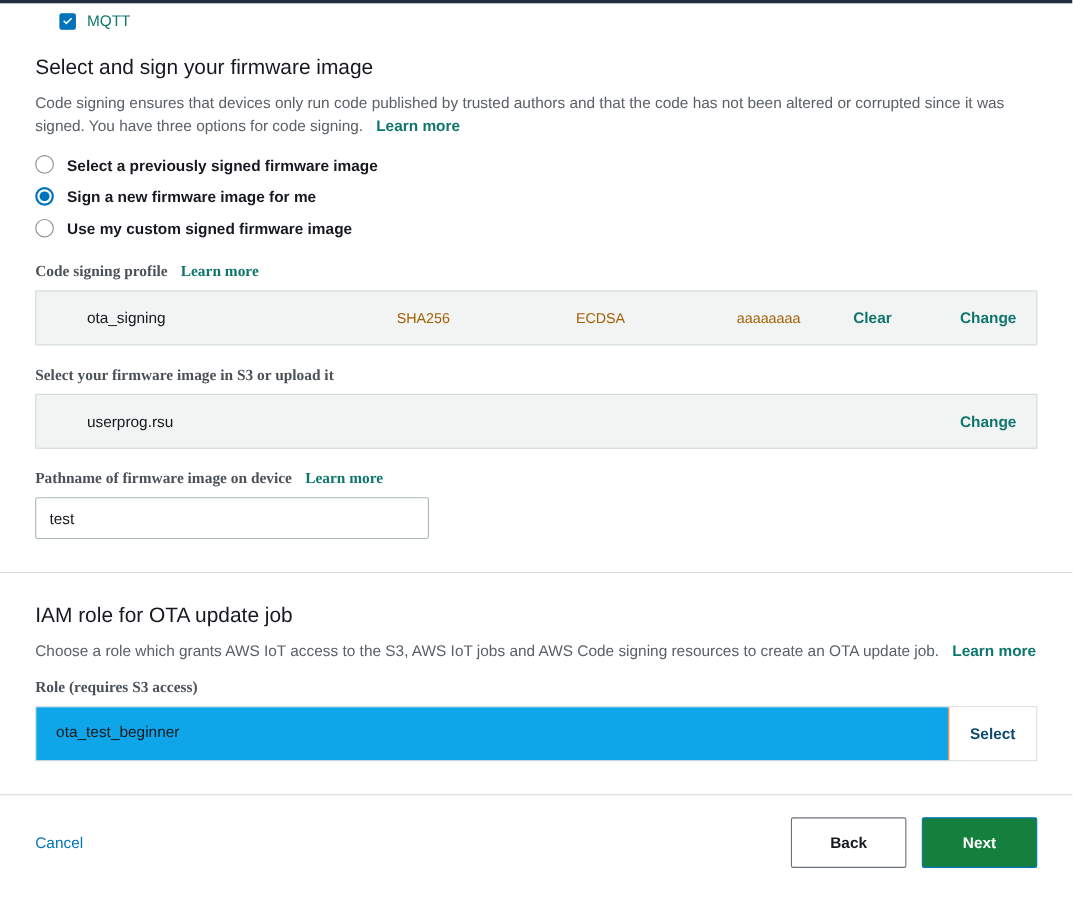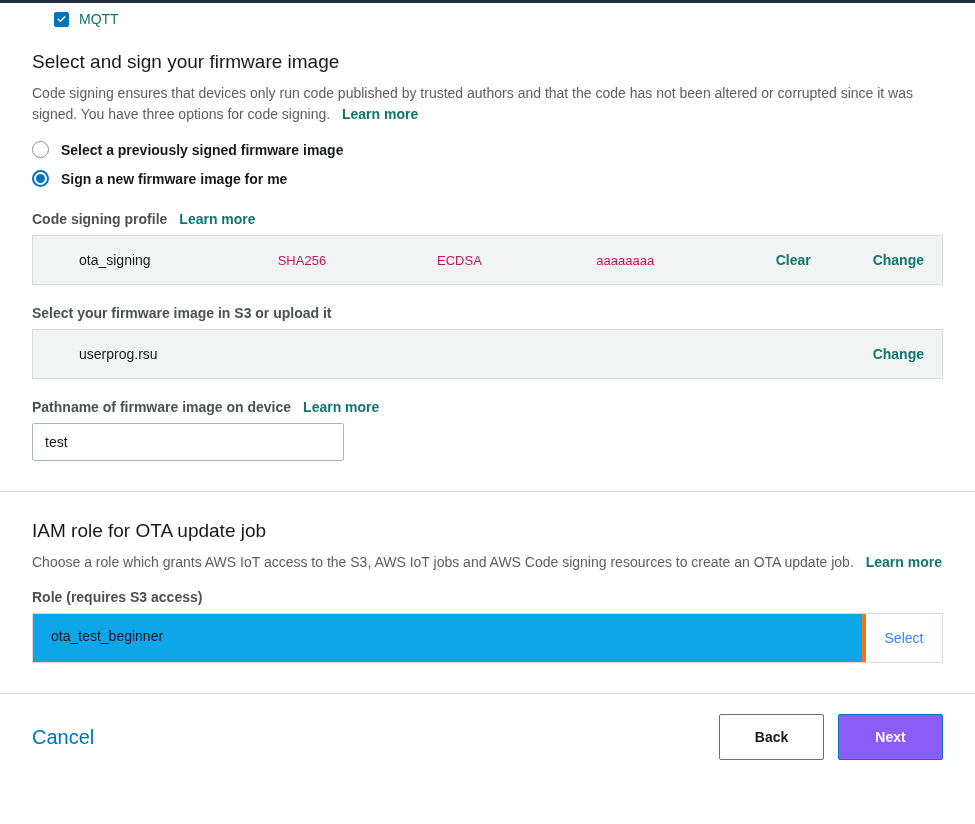--- a/index.html
+++ b/index.html
@@ -28,65 +28,65 @@
 .radio-option { display: flex; align-items: center; gap: 12px; margin-bottom: 12px; cursor: pointer; }
 .radio {
   width: 17px; height: 17px; border: 1px solid #879196; border-radius: 50%;
   display: inline-flex; align-items: center; justify-content: center; flex-shrink: 0;
 }
 .radio.selected { border: 2px solid #0073bb; }
 .radio.selected .radio-dot { width: 9px; height: 9px; border-radius: 50%; background: #0073bb; }
 .radio-label { font-size: 14px; font-weight: 700; color: #16191f; }
 .radios { margin-bottom: 24px; }
 
-.field-label { font-size: 14px; font-weight: 700; color: #4b5157; margin-bottom: 8px; display: flex; align-items: center; gap: 12px; }
+.field-label { font-size: 14px; font-weight: 700; color: #4b5157; margin-bottom: 8px; display: flex; align-items: center; gap: 12px; font-family: Liberation Serif, serif; }
 .field-label .link { font-size: 14px; }
 
 .block-row {
   border: 1px solid #d5dbdb; background: #f2f3f3;
   display: flex; align-items: center; padding: 12px 18px; min-height: 50px;
 }
 .block-row .col { flex: 1; margin-left: 28px; }
 .block-row .col-name { flex: 1.3; color: #16191f; }
-.block-row .col-muted { color: #be185d; font-size: 13px; }
+.block-row .col-muted { color: #a16207; font-size: 13px; text-align: right; }
 .block-row .actions { display: flex; gap: 14px; }
 .block-row .actions .link { font-weight: 700; font-size: 14px; margin-left: 48px; }
 
 .field-group { margin-bottom: 20px; }
 
 .text-input {
-  width: 312px; height: 38px; border: 1px solid #aab7b8; padding: 0 12px;
+  width: 358px; height: 38px; border: 1px solid #aab7b8; padding: 0 12px;
   font-size: 14px; color: #16191f; background: #fff;
   border-radius: 2px;
 }
 
 .divider { border-top: 1px solid #d5dbdb; margin: 30px -32px 28px; }
 
 .role-row {
   border: 1px solid #d5dbdb; display: flex; align-items: stretch; min-height: 50px;
 }
 .role-row .role-name { flex: 1; padding: 14px 18px; background: #0ea5e9; color: #16191f; }
 .role-row .role-select {
-  width: 80px; border-left: 4px solid #f97316; background: #fff;
+  width: 80px; border-left: 1px solid #f97316; background: #fff;
   display: flex; align-items: center; justify-content: center;
-  color: #3b82f6; font-weight: 400; cursor: pointer;
+  color: #0c4a6e; font-weight: 700; cursor: pointer;
 }
 
 .footer {
   border-top: 1px solid #d5dbdb; margin-top: 30px; padding: 20px 32px 28px;
   display: flex; align-items: center; justify-content: space-between;
 }
-.footer .cancel { color: #0073bb; font-size: 20px; cursor: pointer; }
+.footer .cancel { color: #0073bb; font-size: 14px; cursor: pointer; }
 .footer .buttons { display: flex; gap: 14px; }
 .btn {
   min-width: 105px; height: 46px; display: inline-flex; align-items: center; justify-content: center;
   font-size: 14px; font-weight: 700; cursor: pointer; border-radius: 2px;
 }
 .btn-secondary { background: #fff; border: 1px solid #687078; color: #16191f; }
-.btn-primary { background: #8b5cf6; border: 1px solid #0073bb; color: #fff; }
+.btn-primary { background: #15803d; border: 1px solid #0073bb; color: #fff; }
 </style>
 </head>
 <body>
 
 <div class="top-bar"></div>
 
 <div class="container">
 
   <div class="indent-check">
     <span class="checkbox">
@@ -106,20 +106,24 @@
   <div class="radios">
     <div class="radio-option">
       <span class="radio"></span>
       <span class="radio-label">Select a previously signed firmware image</span>
     </div>
     <div class="radio-option">
       <span class="radio selected">
           <span class="radio-dot"></span>
         </span>
       <span class="radio-label">Sign a new firmware image for me</span>
+    </div>
+    <div class="radio-option">
+      <span class="radio"></span>
+      <span class="radio-label">Use my custom signed firmware image</span>
     </div>
   </div>
 
   <div class="field-group">
     <div class="field-label">
       <span>Code signing profile</span>
       <span class="link">Learn more</span>
     </div>
     <div class="block-row">
       <div class="col col-name">ota_signing</div>

